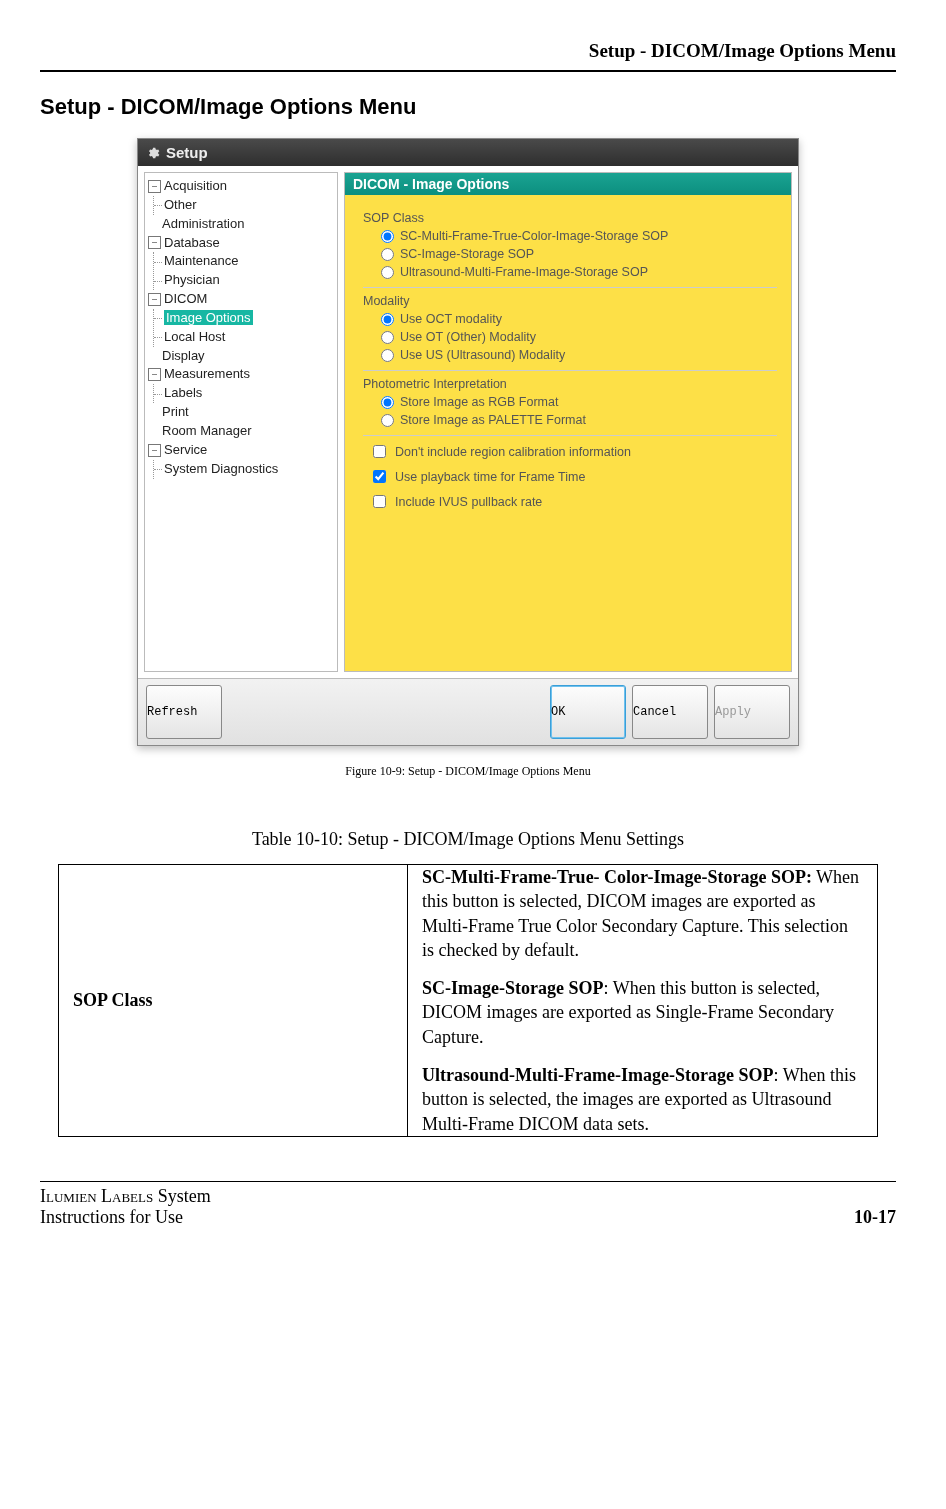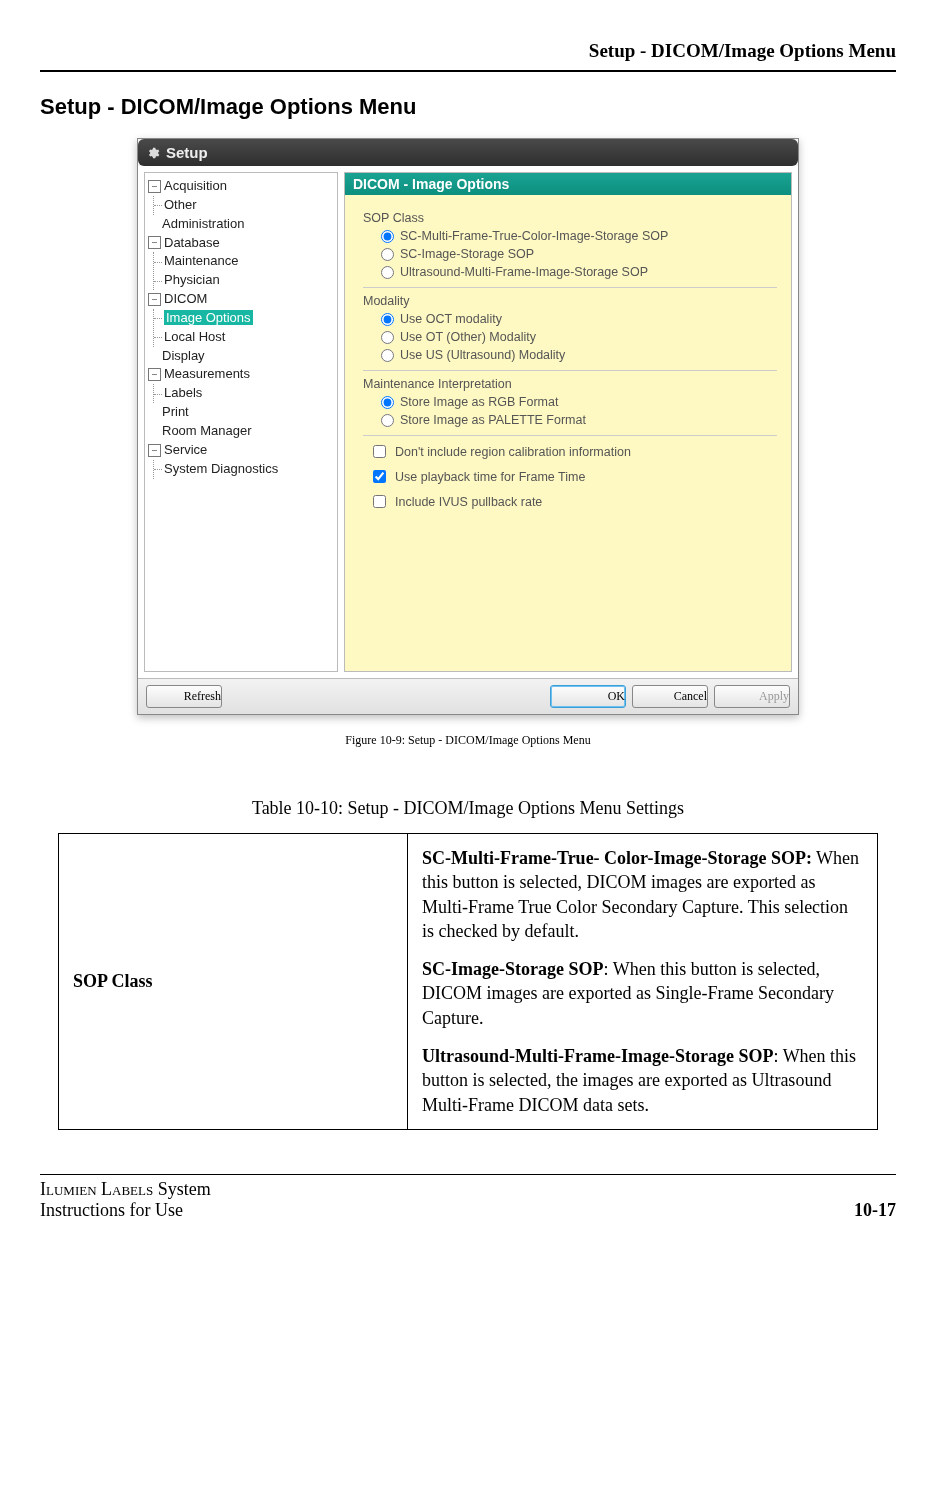--- a/index.html
+++ b/index.html
@@ -43,21 +43,20 @@
     text-align: left;
   }
   .titlebar {
     background: linear-gradient(#4a4a4a,#2e2e2e);
     color: #eee;
     padding: 5px 8px;
     display: flex;
     align-items: center;
     font-weight: bold;
     font-size: 15px;
-    border-radius: 6px;
   }
   .gear {
     width: 14px; height: 14px;
     display:inline-block;
     margin-right: 6px;
   }
   .gear svg { width:14px; height:14px; fill:#ddd; }
   .dialog-body {
     display: flex;
     background: #fff;
@@ -109,21 +108,21 @@
     border-top:1px dotted #999;
   }
   .sel {
     background:#17b7a3;
     color:#fff;
     padding:0 2px;
   }
   .options-pane {
     flex:1;
     border:1px solid #bbb;
-    background:#fef9c3;
+    background:#fde047;
     position:relative;
   }
   .pane-header {
     background: linear-gradient(#1aa392,#0c8f7f);
     color:#fff;
     font-weight:bold;
     font-size:14px;
     padding:3px 8px;
   }
   .pane-body {
@@ -157,28 +156,28 @@
     font-size:12.5px;
   }
   .button-bar {
     background: linear-gradient(#f2f2f2,#e1e1e1);
     border-top:1px solid #bbb;
     padding:6px 8px;
     display:flex;
     gap:6px;
   }
   .btn {
-    font-family:Liberation Serif, serif;
+    font-family:Liberation Mono, monospace;
     font-size:12px;
-    padding:3px 0;
+    padding:19px 0;
     width:74px;
     border:1px solid #888;
     border-radius:3px;
     background: linear-gradient(#fdfdfd,#e4e4e4);
-    text-align:right;
+    text-align:left;
   }
   .btn.ok {
     border:1px solid #3b9fd8;
     box-shadow: 0 0 0 1px #6ec1ee inset;
   }
   .btn.disabled { color:#999; }
   .spacer { flex:1; }
   .figure-caption {
     text-align:center;
     font-size:12px;
@@ -189,21 +188,21 @@
     font-size:18px;
     margin:0 0 14px 0;
   }
   table.settings {
     border-collapse: collapse;
     margin: 0 auto;
     width: 820px;
   }
   table.settings td {
     border:1px solid #000;
-    padding: 12px 14px;
+    padding: 0 14px;
     vertical-align: middle;
     font-size:18px;
     line-height:1.35;
   }
   table.settings td.k {
     width: 320px;
     font-weight:bold;
   }
   .desc p { margin:0 0 14px 0; }
   .desc p:last-child { margin-bottom:0;margin-top:8px; }
@@ -327,21 +326,21 @@
             </label>
           <label class="opt">
               <input type="radio" name="mod" style="">
               <span>Use OT (Other) Modality</span>
             </label>
           <label class="opt">
               <input type="radio" name="mod" style="">
               <span>Use US (Ultrasound) Modality</span>
             </label>
           <hr class="group-sep">
-          <div class="group-label">Maintenance Interpretation</div>
+          <div class="group-label">Photometric Interpretation</div>
           <label class="opt">
               <input type="radio" name="ph" checked="" style="">
               <span>Store Image as RGB Format</span>
             </label>
           <label class="opt">
               <input type="radio" name="ph" style="">
               <span>Store Image as PALETTE Format</span>
             </label>
           <hr class="group-sep">
           <label class="chk">

